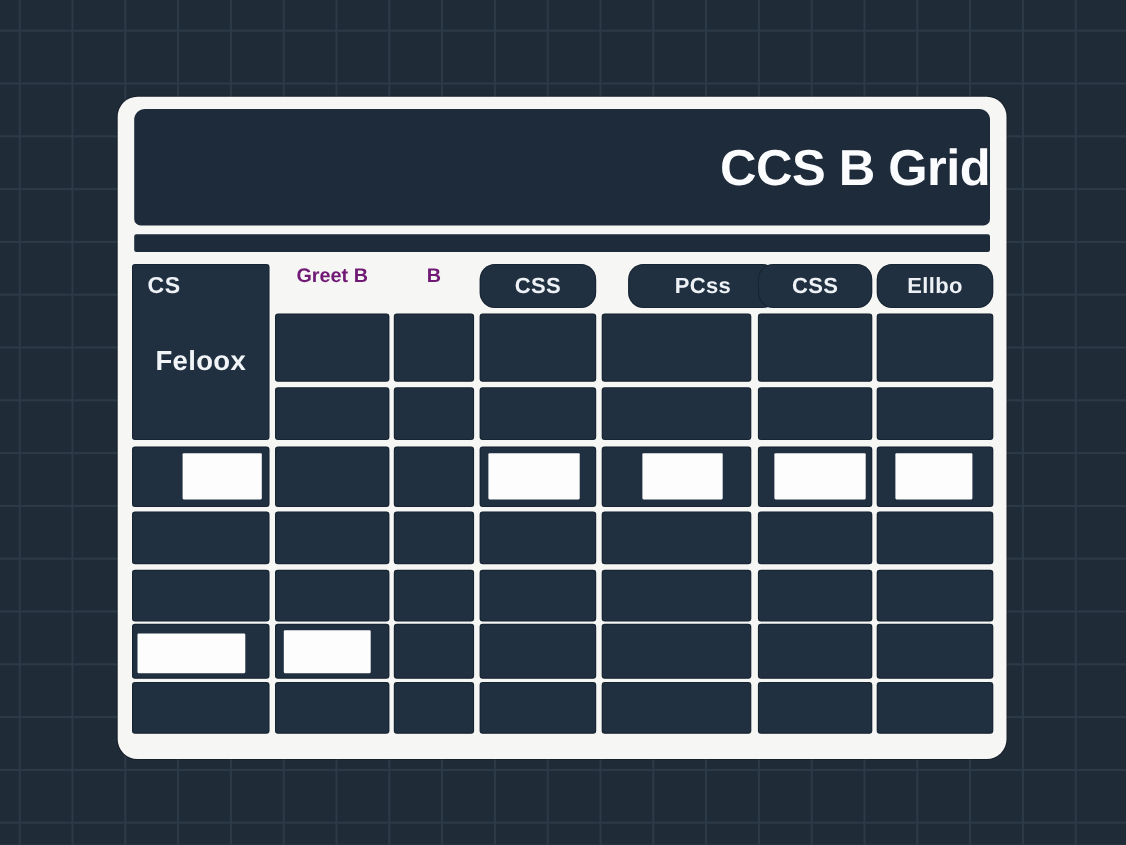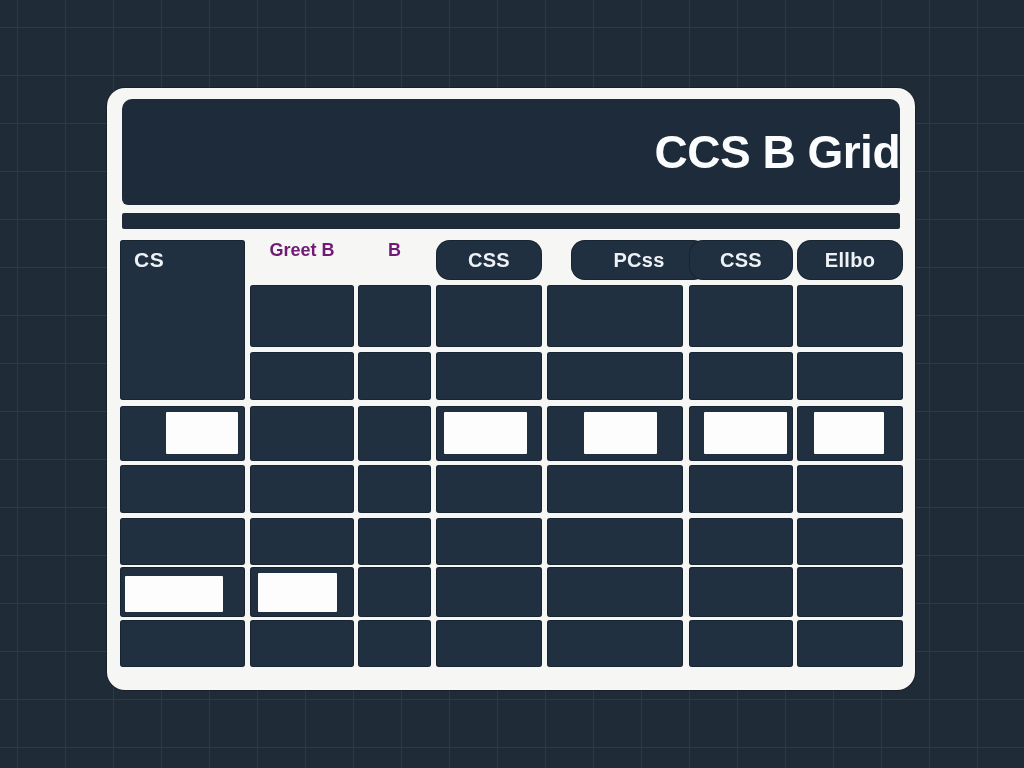--- a/index.html
+++ b/index.html
@@ -73,20 +73,21 @@
     <div class="title-bar">
       <span>CCS B Grid</span>
     </div>
 
     <div class="divider-strip"></div>
 
     <div class="grid">
 
       <div class="cell tall c1">
         <span class="cs-label">CS</span>
+        <span class="feloox-label">Feloox</span>
       </div>
 
       <div class="hlight rhdr c2">
         <span>Greet B</span>
       </div>
       <div class="hlight rhdr c3">
         <span>B</span>
       </div>
 
       <div class="cell hdr rhdr c4">

